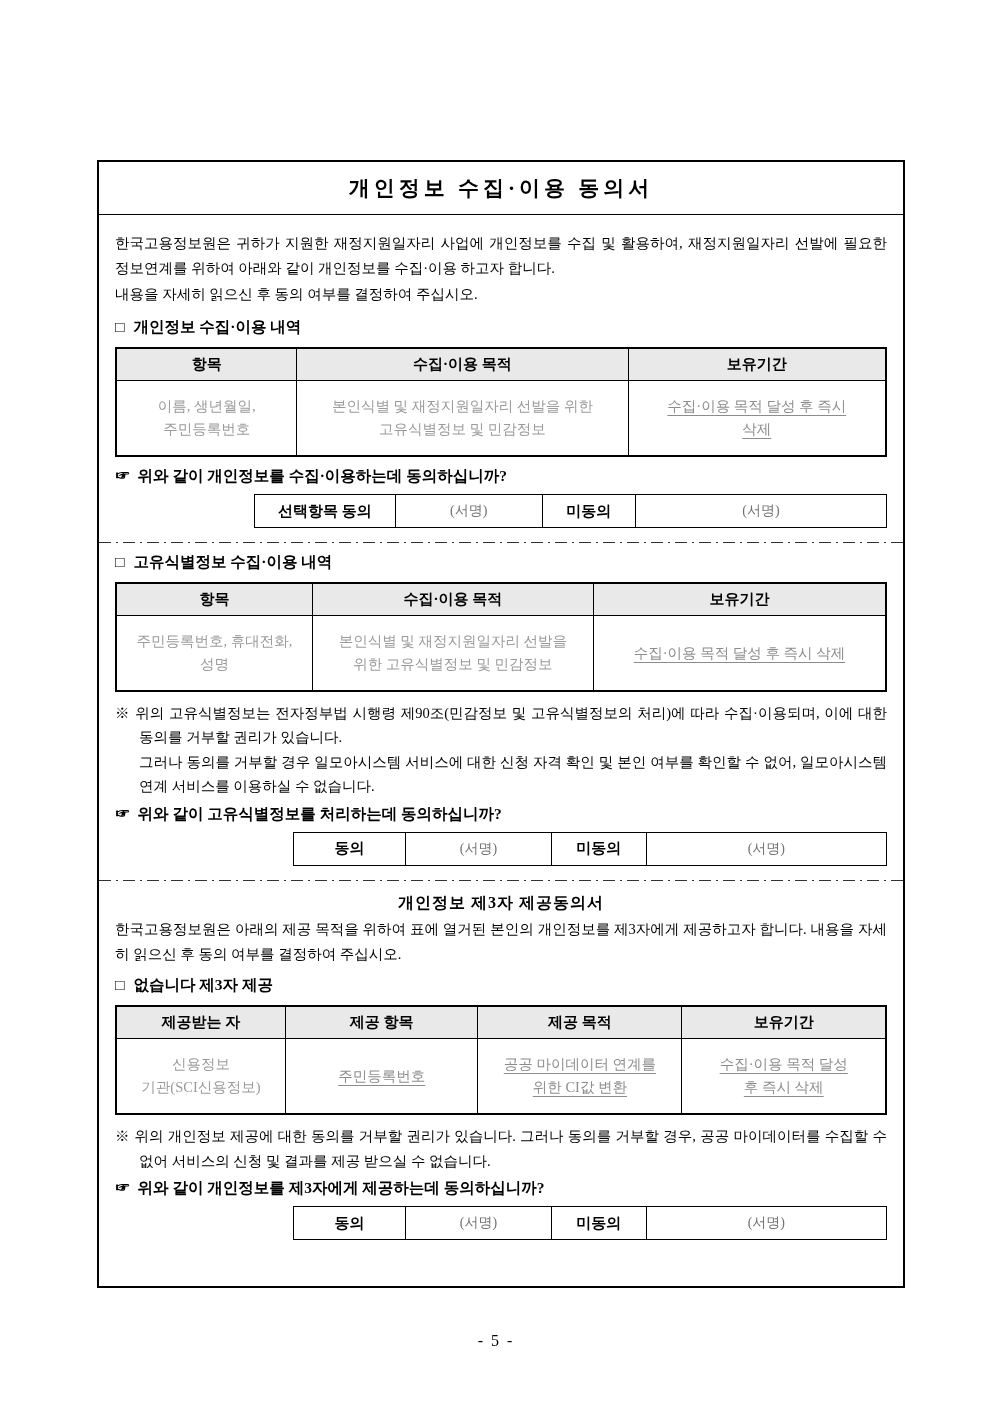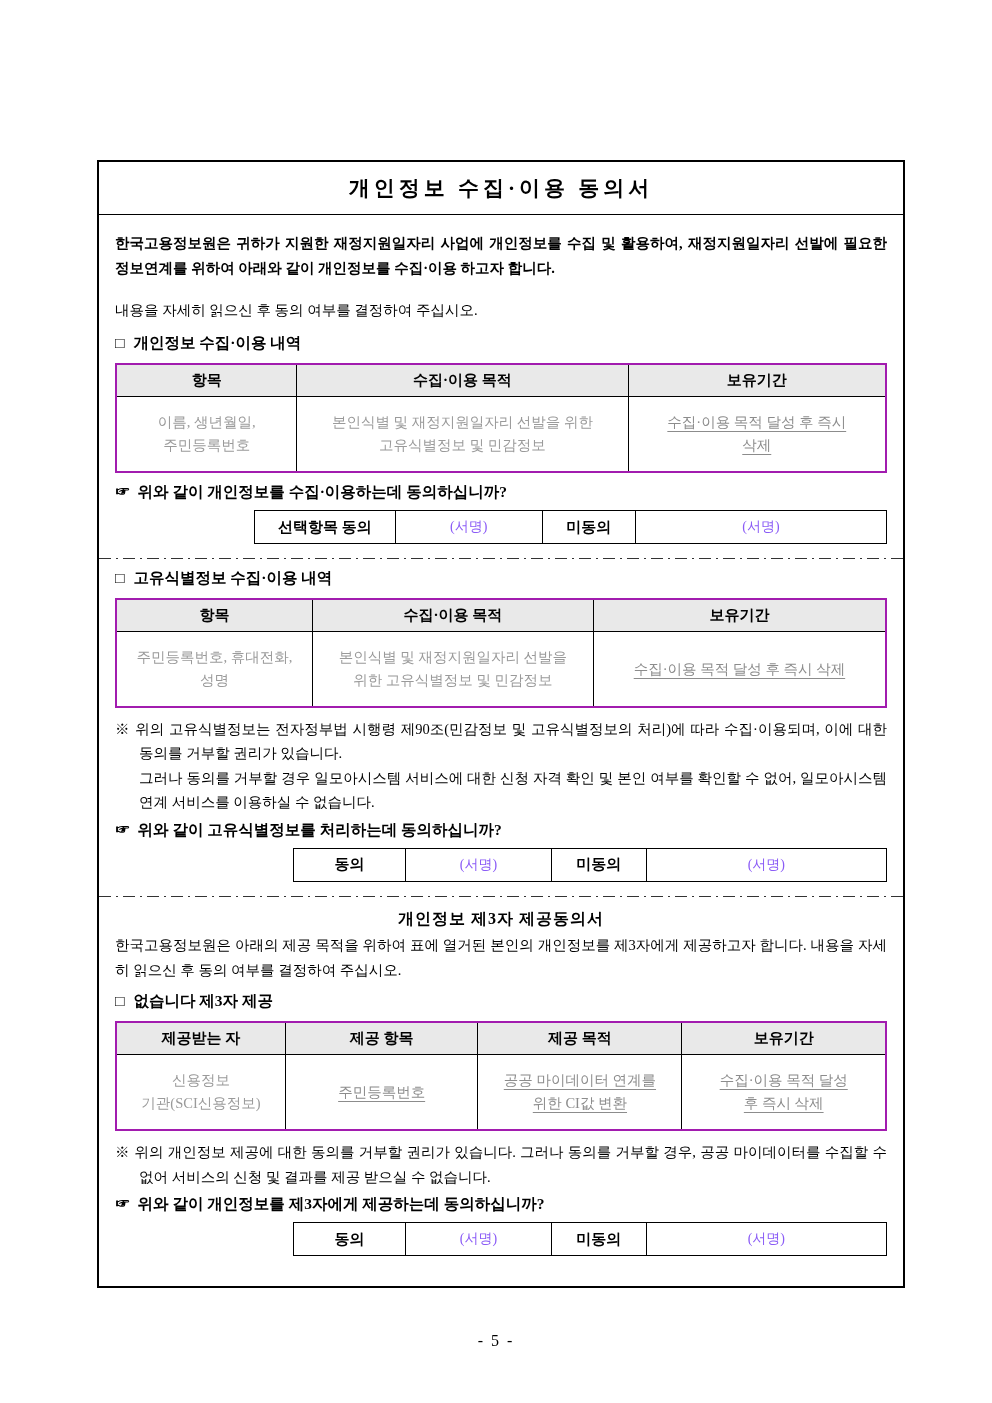--- a/index.html
+++ b/index.html
@@ -11,28 +11,28 @@
     position:absolute; left:97px; top:160px; width:808px; min-height:1128px;
     border:2px solid #000; box-sizing:border-box; background:#fff;
   }
   .form-title {
     height:52px; border-bottom:1px solid #000;
     display:flex; align-items:center; justify-content:center;
     font-size:21px; font-weight:bold; letter-spacing:4px;
   }
   .form-body { padding:10px 16px 14px; font-size:14.5px; }
 
-  .intro-bold { font-weight:bold; text-align:justify; line-height:1.75; margin:6px 0 16px; }
+  .intro-bold { font-weight:normal; text-align:justify; line-height:1.75; margin:6px 0 0; }
   .intro-reg  { line-height:1.75; margin:0 0 10px; }
 
   .sec-heading { font-weight:bold; font-size:15.5px; margin:8px 0 9px; }
   .sec-heading .marker { margin-right:9px; font-weight:normal; }
 
   table.main {
-    width:100%; border-collapse:collapse; border:2px solid #a21caf;
+    width:100%; border-collapse:collapse; border:2px solid #000000;
     table-layout:fixed; margin:0 0 9px;
   }
   table.main th {
     border:1px solid #000; background:#e9e9e9; font-size:15px; font-weight:bold;
     height:29px; padding:1px 4px;
   }
   table.main td {
     border:1px solid #000; text-align:center; vertical-align:middle;
     font-size:14.5px; padding:12px 6px; height:50px; line-height:1.6;margin-left:24px;
   }
@@ -46,21 +46,21 @@
   .note-indent { padding-left:24px; }
 
   .question { font-weight:bold; font-size:15.5px; margin:5px 0 7px; }
   .question .q-marker { margin-right:7px; }
 
   table.consent { border-collapse:collapse; table-layout:fixed; margin:2px 0 14px auto;padding-left:24px; }
   table.consent td { border:1.5px solid #000; height:32px; text-align:center; vertical-align:middle; padding:0 4px; }
   .consent-w1 { width:82%; }
   .consent-w2 { width:77%; }
   .consent-label { font-weight:bold; font-size:15px; }
-  .consent-sign  { color:#8b5cf6; font-size:14px;margin-left:12px; }
+  .consent-sign  { color:#737373; font-size:14px;margin-left:12px; }
 
   .divider {
     height:1px; margin:9px -16px;
     background:repeating-linear-gradient(90deg,#333 0 12px,transparent 12px 17px,#333 17px 19px,transparent 19px 24px);
   }
 
   .subtitle { text-align:center; font-weight:bold; font-size:16px; margin:12px 0 3px; letter-spacing:1px; }
   .intro3 { text-align:justify; line-height:1.75; margin:0 0 2px; }
 
   .page-number { position:absolute; left:0; right:0; top:1332px; text-align:center; font-size:16px; letter-spacing:2px; }

